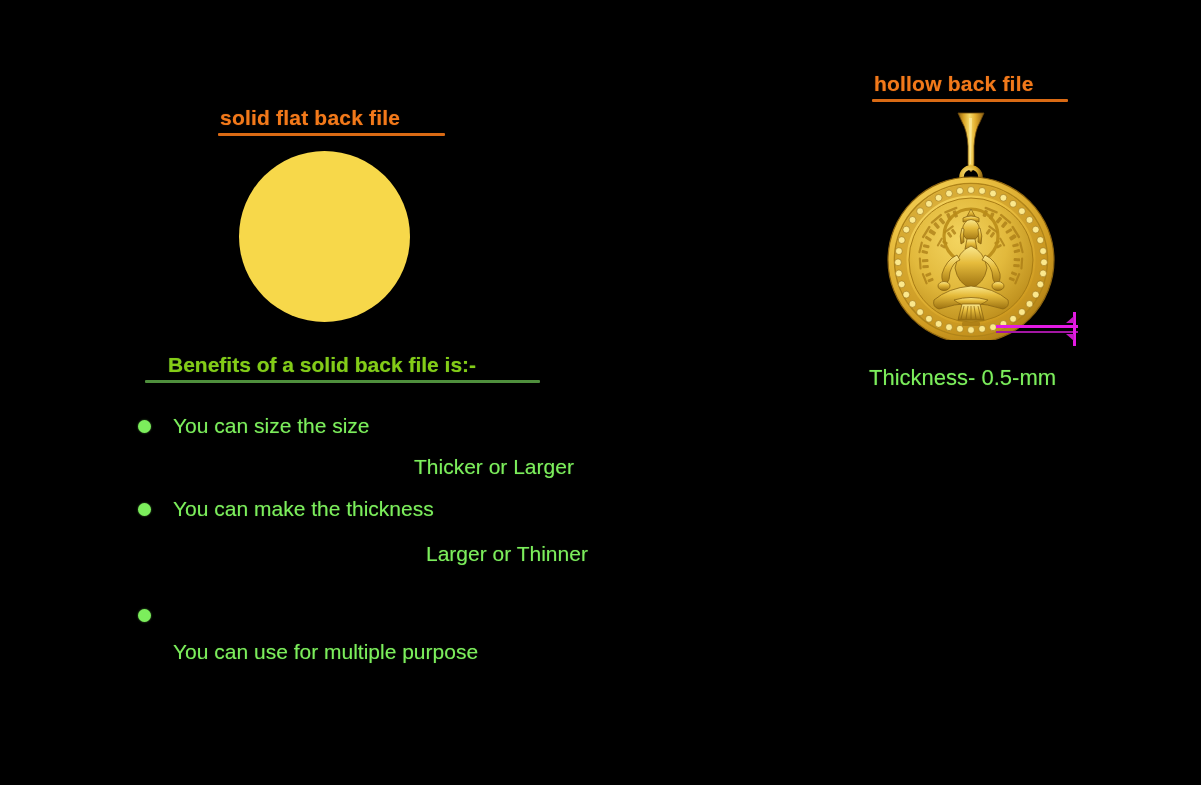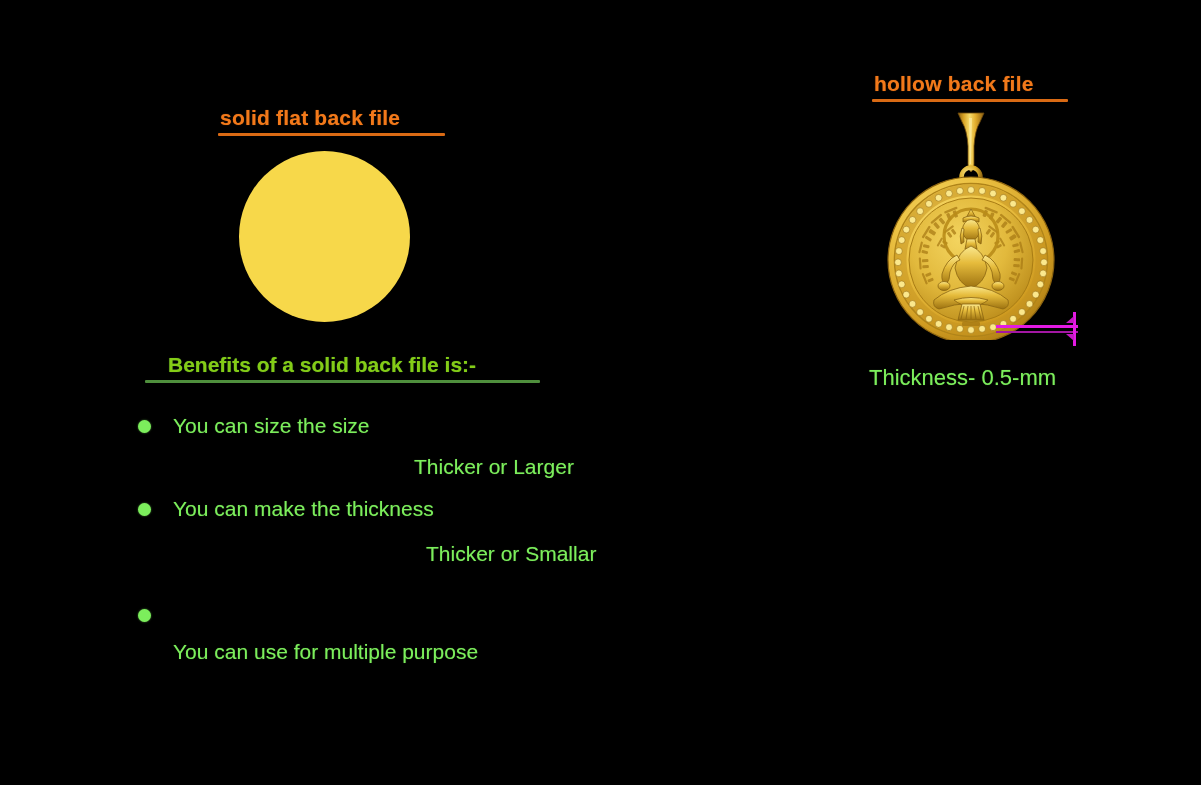--- a/index.html
+++ b/index.html
@@ -154,21 +154,21 @@
 
     <div class="green-title" style="left:168px; top:353px;">Benefits of a solid back file is:-</div>
     <div class="green-rule" style="left:145px; top:380px; width:395px;"></div>
 
     <span class="bullet-dot" style="left:138px; top:420px;"></span>
     <div class="green-text" style="left:173px; top:414px;">You can size the size</div>
     <div class="green-text" style="left:414px; top:455px;">Thicker or Larger</div>
 
     <span class="bullet-dot" style="left:138px; top:503px;"></span>
     <div class="green-text" style="left:173px; top:497px;">You can make the thickness</div>
-    <div class="green-text" style="left:426px; top:542px;">Thicker or Smallar</div>
+    <div class="green-text" style="left:426px; top:542px;">Larger or Thinner</div>
 
     <span class="bullet-dot" style="left:138px; top:609px;"></span>
     <div class="green-text" style="left:173px; top:603px;margin-top:37px;">You can use for multiple purpose</div>
 
   </div>
 
   <div>
 
     <div class="orange-title" style="left:874px; top:72px;text-align:center;">hollow back file</div>
     <div class="orange-rule" style="left:872px; top:99px; width:196px;"></div>

